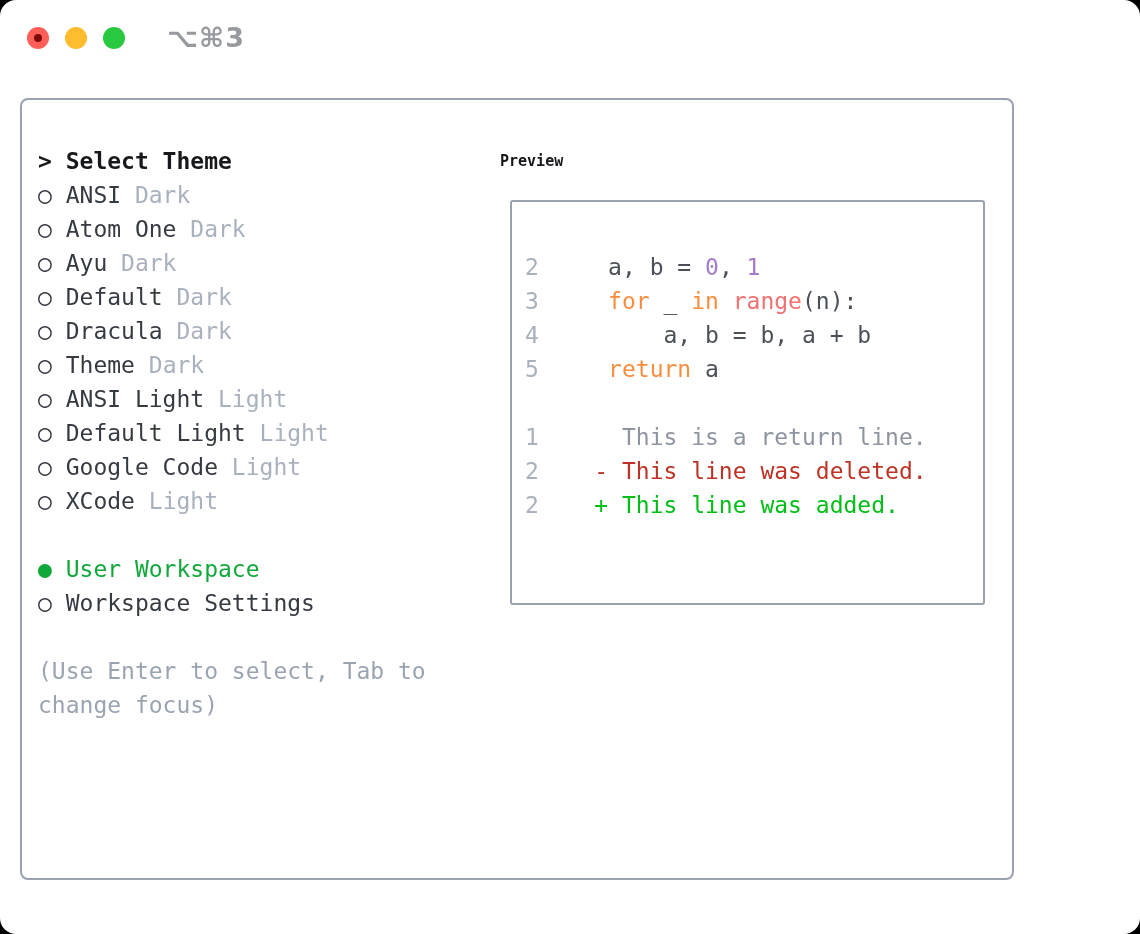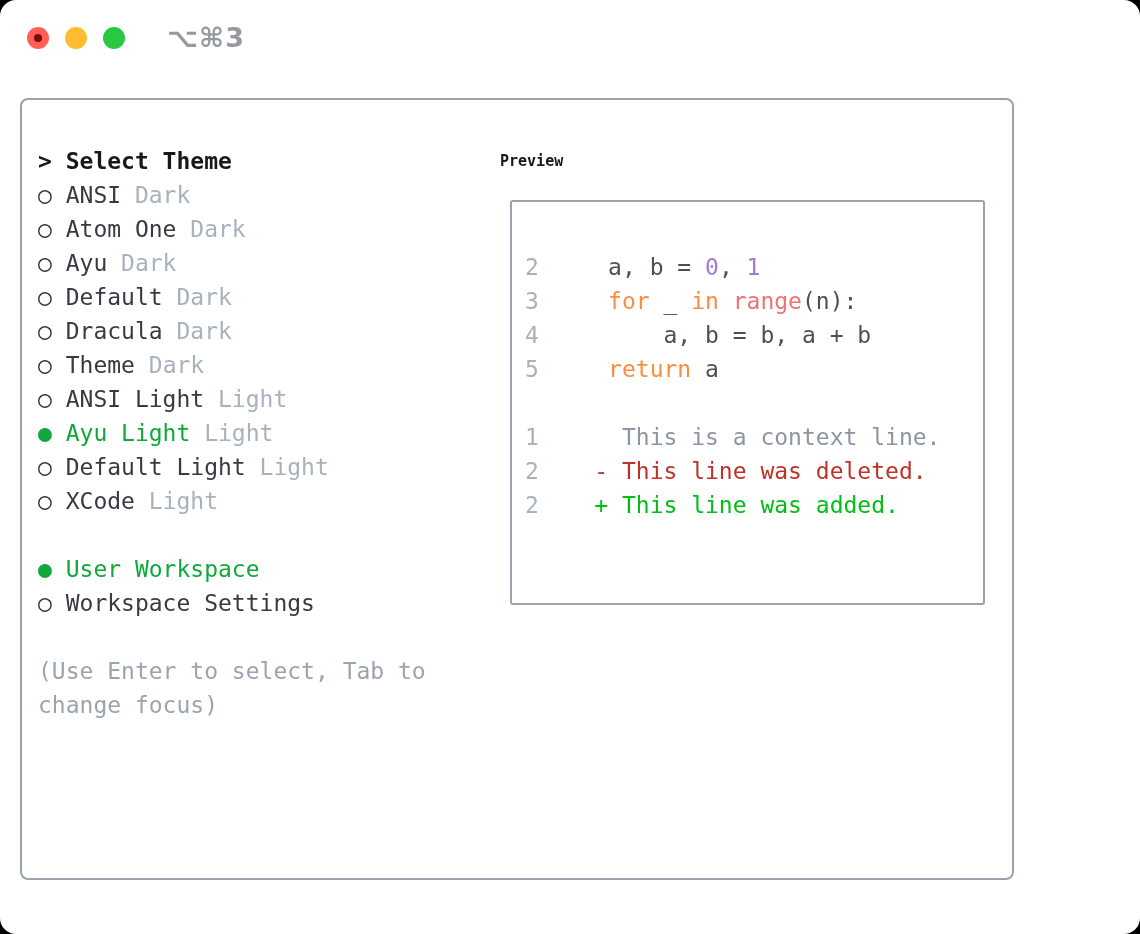--- a/index.html
+++ b/index.html
@@ -72,22 +72,22 @@
     <div class="left">
       <div class="row hdr"><span class="mk">&gt;</span><span class="nm">Select Theme</span></div>
       <div id="theme-list">
           <div class="row"><span class="mk">○</span><span class="nm">ANSI</span><span class="variant">Dark</span></div>
           <div class="row"><span class="mk">○</span><span class="nm">Atom One</span><span class="variant">Dark</span></div>
           <div class="row"><span class="mk">○</span><span class="nm">Ayu</span><span class="variant">Dark</span></div>
           <div class="row"><span class="mk">○</span><span class="nm">Default</span><span class="variant">Dark</span></div>
           <div class="row"><span class="mk">○</span><span class="nm">Dracula</span><span class="variant">Dark</span></div>
           <div class="row"><span class="mk">○</span><span class="nm">Theme</span><span class="variant">Dark</span></div>
           <div class="row"><span class="mk">○</span><span class="nm">ANSI Light</span><span class="variant">Light</span></div>
-          <div class="row selected"><span class="mk">●</span><span class="nm">Ayu Light</span><span class="variant">Light</span></div>
           <div class="row"><span class="mk">○</span><span class="nm">Default Light</span><span class="variant">Light</span></div>
+          <div class="row"><span class="mk">○</span><span class="nm">Google Code</span><span class="variant">Light</span></div>
           <div class="row"><span class="mk">○</span><span class="nm">XCode</span><span class="variant">Light</span></div>
         </div>
       <div class="sp"></div>
       <div id="apply-list">
           <div class="row selected"><span class="mk">●</span><span class="nm">User Workspace</span></div>
           <div class="row"><span class="mk">○</span><span class="nm">Workspace Settings</span></div>
         </div>
       <div class="sp"></div>
       <div id="hint">
           <div class="row hint">(Use Enter to select, Tab to</div>
@@ -96,20 +96,20 @@
     </div>
 
     <div class="preview-label">Preview</div>
     <div class="preview-box">
       <div class="code" id="code-block">
           <div class="cl"><span class="seg-gut">2 </span><span class="seg-code">    a, b = </span><span class="seg-num">0</span><span class="seg-code">, </span><span class="seg-num">1</span></div>
           <div class="cl"><span class="seg-gut">3 </span><span class="seg-code">    </span><span class="seg-kw">for </span><span class="seg-code">_ </span><span class="seg-kw">in </span><span class="seg-call">range</span><span class="seg-code">(n):</span></div>
           <div class="cl"><span class="seg-gut">4 </span><span class="seg-code">        a, b = b, a + b</span></div>
           <div class="cl"><span class="seg-gut">5 </span><span class="seg-code">    </span><span class="seg-kw">return </span><span class="seg-code">a</span></div>
           <div class="cl"></div>
-          <div class="cl"><span class="seg-gut">1</span><span class="seg-ctx">      This is a context line.</span></div>
+          <div class="cl"><span class="seg-gut">1</span><span class="seg-ctx">      This is a return line.</span></div>
           <div class="cl"><span class="seg-gut">2</span><span class="seg-ctx">    </span><span class="seg-del">- This line was deleted.</span></div>
           <div class="cl"><span class="seg-gut">2</span><span class="seg-ctx">    </span><span class="seg-add">+ This line was added.</span></div>
         </div>
     </div>
 
   </div>
 </div>
 
 </body></html>

